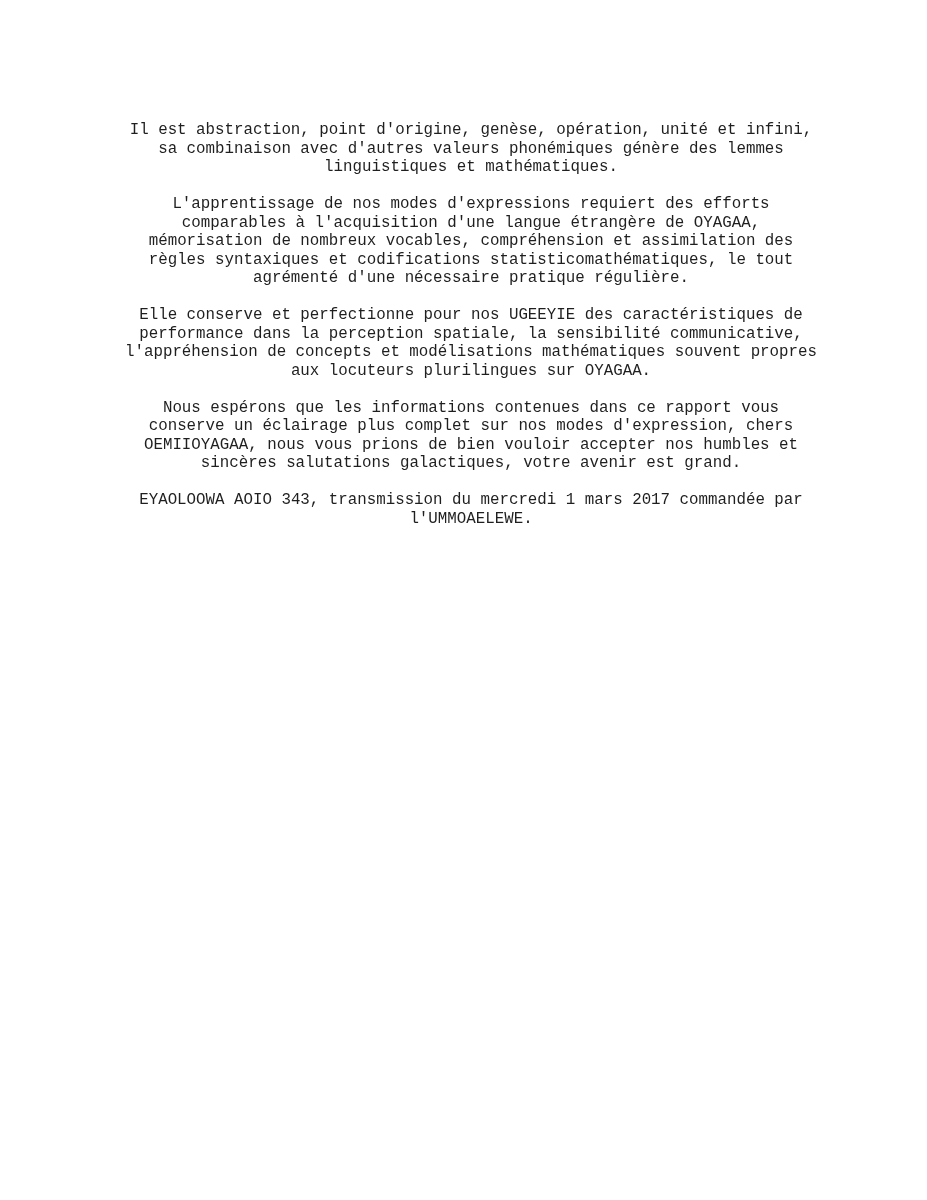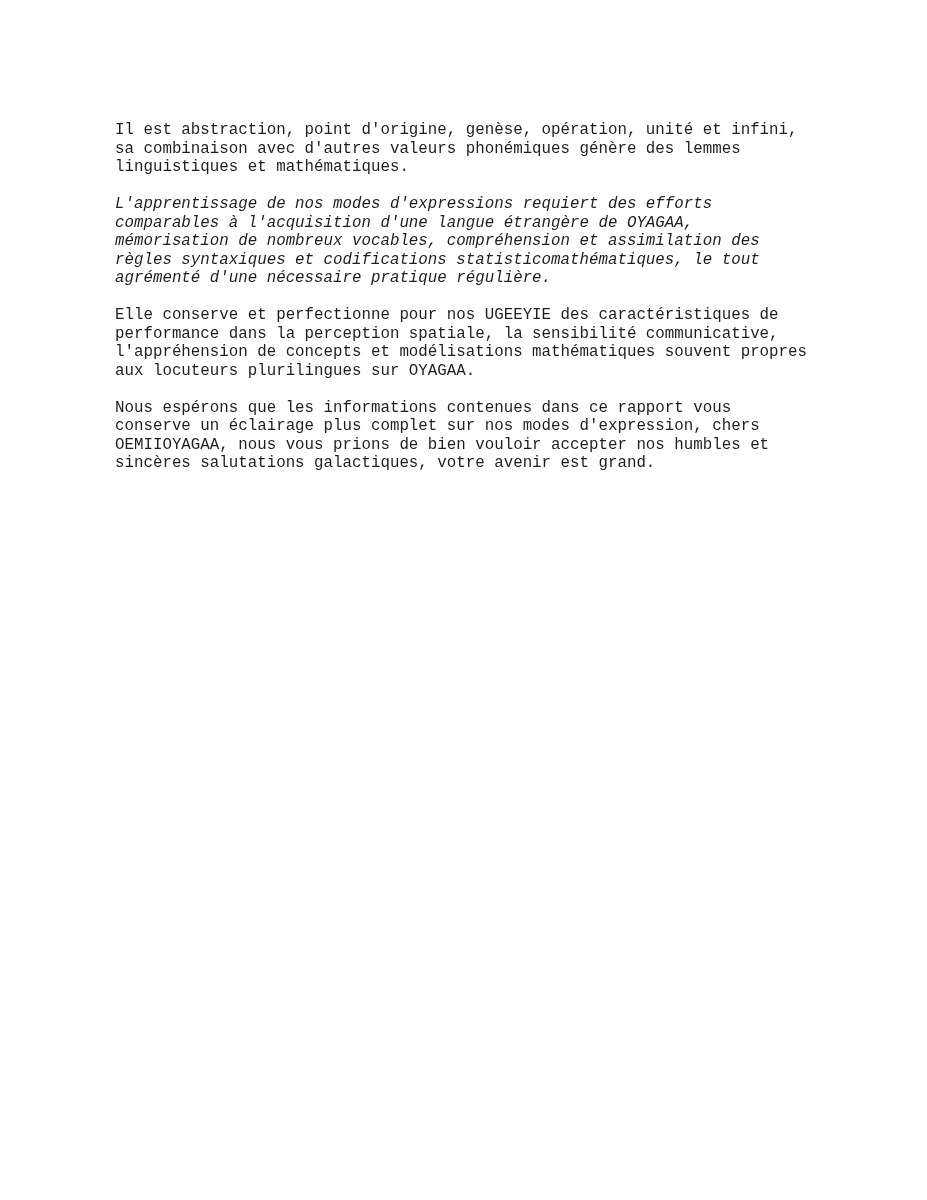--- a/index.html
+++ b/index.html
@@ -13,28 +13,28 @@
     overflow: hidden;
   }
   main.doc-page {
     box-sizing: border-box;
     padding: 121px 100px 0 115px;
     font-family: "Liberation Mono", "DejaVu Sans Mono", monospace;
     font-size: 15.8px;
     line-height: 18.5px;
     color: #1f1f1f;
     letter-spacing: 0;
+    text-align: center;
   }
   main.doc-page p.para {
     margin: 0 0 18.5px 0;
     white-space: pre-line;
   }
   main.doc-page p.para.extra-gap {
     margin-top: 17px;
-    font-style: italic;
   }
 </style>
 </head>
 <body>
 
 <main class="doc-page" style="background: rgb(255, 255, 255); color: rgb(31, 31, 31);">
     <p class="para">Il est abstraction, point d'origine, genèse, opération, unité et infini,
 sa combinaison avec d'autres valeurs phonémiques génère des lemmes
 linguistiques et mathématiques.</p>
     <p class="para extra-gap">L'apprentissage de nos modes d'expressions requiert des efforts
@@ -43,13 +43,15 @@
 règles syntaxiques et codifications statisticomathématiques, le tout
 agrémenté d'une nécessaire pratique régulière.</p>
     <p class="para">Elle conserve et perfectionne pour nos UGEEYIE des caractéristiques de
 performance dans la perception spatiale, la sensibilité communicative,
 l'appréhension de concepts et modélisations mathématiques souvent propres
 aux locuteurs plurilingues sur OYAGAA.</p>
     <p class="para">Nous espérons que les informations contenues dans ce rapport vous
 conserve un éclairage plus complet sur nos modes d'expression, chers
 OEMIIOYAGAA, nous vous prions de bien vouloir accepter nos humbles et
 sincères salutations galactiques, votre avenir est grand.</p>
+    <p class="para">EYAOLOOWA AOIO 343, transmission du mercredi 1 mars 2017 commandée par
+l'UMMOAELEWE.</p>
   </main>
 
 </body></html>

